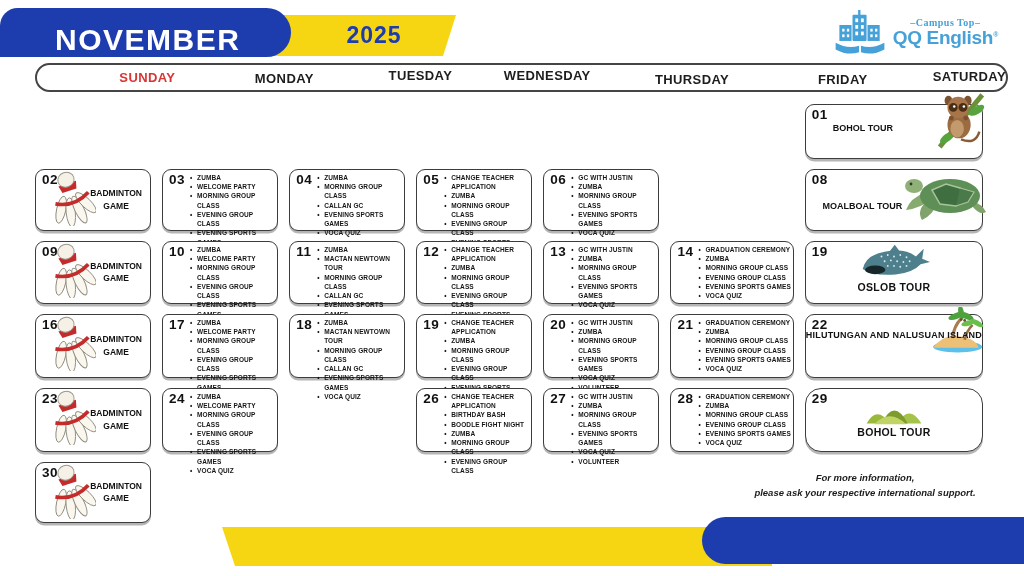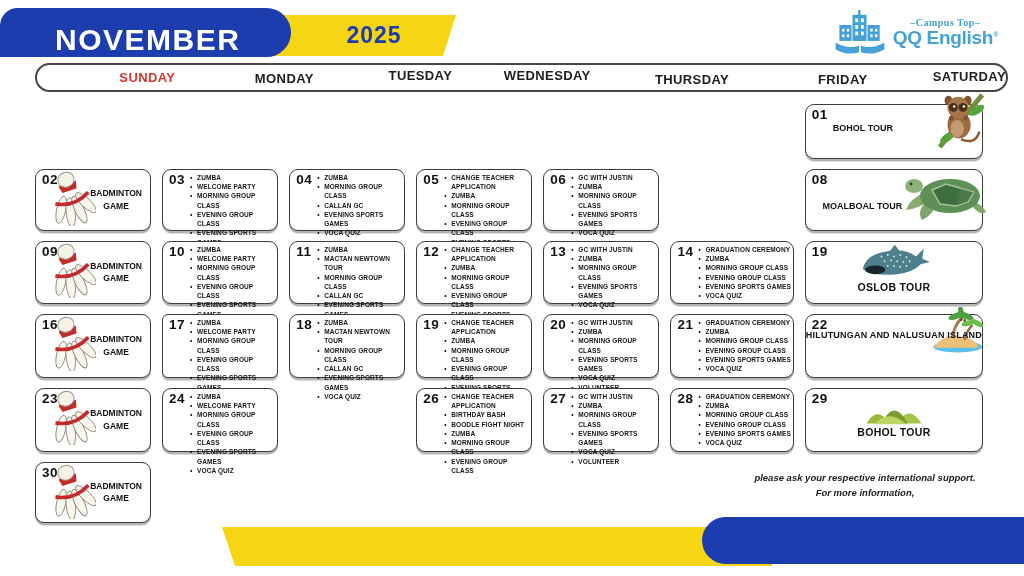--- a/index.html
+++ b/index.html
@@ -49,21 +49,21 @@
   
   .cell-sat1 .icon-wrap{position:absolute;right:-8px;top:-16px;width:58px;height:62px;z-index:1;}
   .cell-sat1 .cell-label{position:absolute;left:6px;top:16px;width:58%;font-size:9px;line-height:1.6;}
   .cell-sat8 .icon-wrap{position:absolute;right:-8px;top:0;width:92px;height:52px;}
   .cell-sat8 .cell-label{position:absolute;left:2px;bottom:17px;width:62%;font-size:9px;line-height:1.6;z-index:1;}
   .cell-sat15{display:flex;flex-direction:column;align-items:center;}
   .cell-sat15 .icon-wrap{width:74px;height:36px;margin-top:2px;}
   .cell-sat15 .cell-label{font-size:10.5px;margin-top:1px;letter-spacing:.3px;}
   .cell-sat22 .icon-wrap{position:absolute;right:-2px;top:-8px;width:58px;height:48px;}
   .cell-sat22 .cell-label{position:relative;z-index:1;padding-top:14px;font-size:9px;line-height:1.4;letter-spacing:.2px;}
-  .cell-sat29{display:flex;flex-direction:column;align-items:center;}
+  .cell-sat29{display:flex;flex-direction:column;align-items:center;border-radius:16px;}
   .cell-sat29 .icon-wrap{width:66px;height:32px;margin-top:4px;}
   .cell-sat29 .cell-label{font-size:10.5px;margin-top:1px;letter-spacing:.3px;}
 
   
   .footer-note{position:absolute;right:26px;top:471px;width:266px;text-align:center;
                font-size:9.5px;font-weight:700;font-style:italic;color:#1c1c1c;line-height:1.55;}
 
   
   .ribbon-yellow{position:absolute;left:222px;top:527px;width:550px;height:39px;background:var(--yellow);
                  clip-path:polygon(0 0,100% 0,100% 100%,13px 100%);}
@@ -483,19 +483,19 @@
       <path d="M6 30 Q25 40 44 29" stroke="#c42b2b" stroke-width="4" fill="none"></path>
       <path d="M15 13 h20 l-2 8 h-16 z" fill="#c42b2b"></path>
       <ellipse cx="25" cy="8.5" rx="9" ry="8" fill="#f6f1e7" stroke="#9a958a" stroke-width="1"></ellipse>
     </g>
   </svg></span>
         <div class="cell-label">BADMINTON GAME</div>
       </div>
     </div>
 
   <div class="footer-note">
+    <div>For more information,</div>
     <div>please ask your respective international support.</div>
-    <div>For more information,</div>
   </div>
 
   <div class="ribbon-yellow"></div>
   <div class="ribbon-blue"></div>
 </div>
 
 </body></html>

